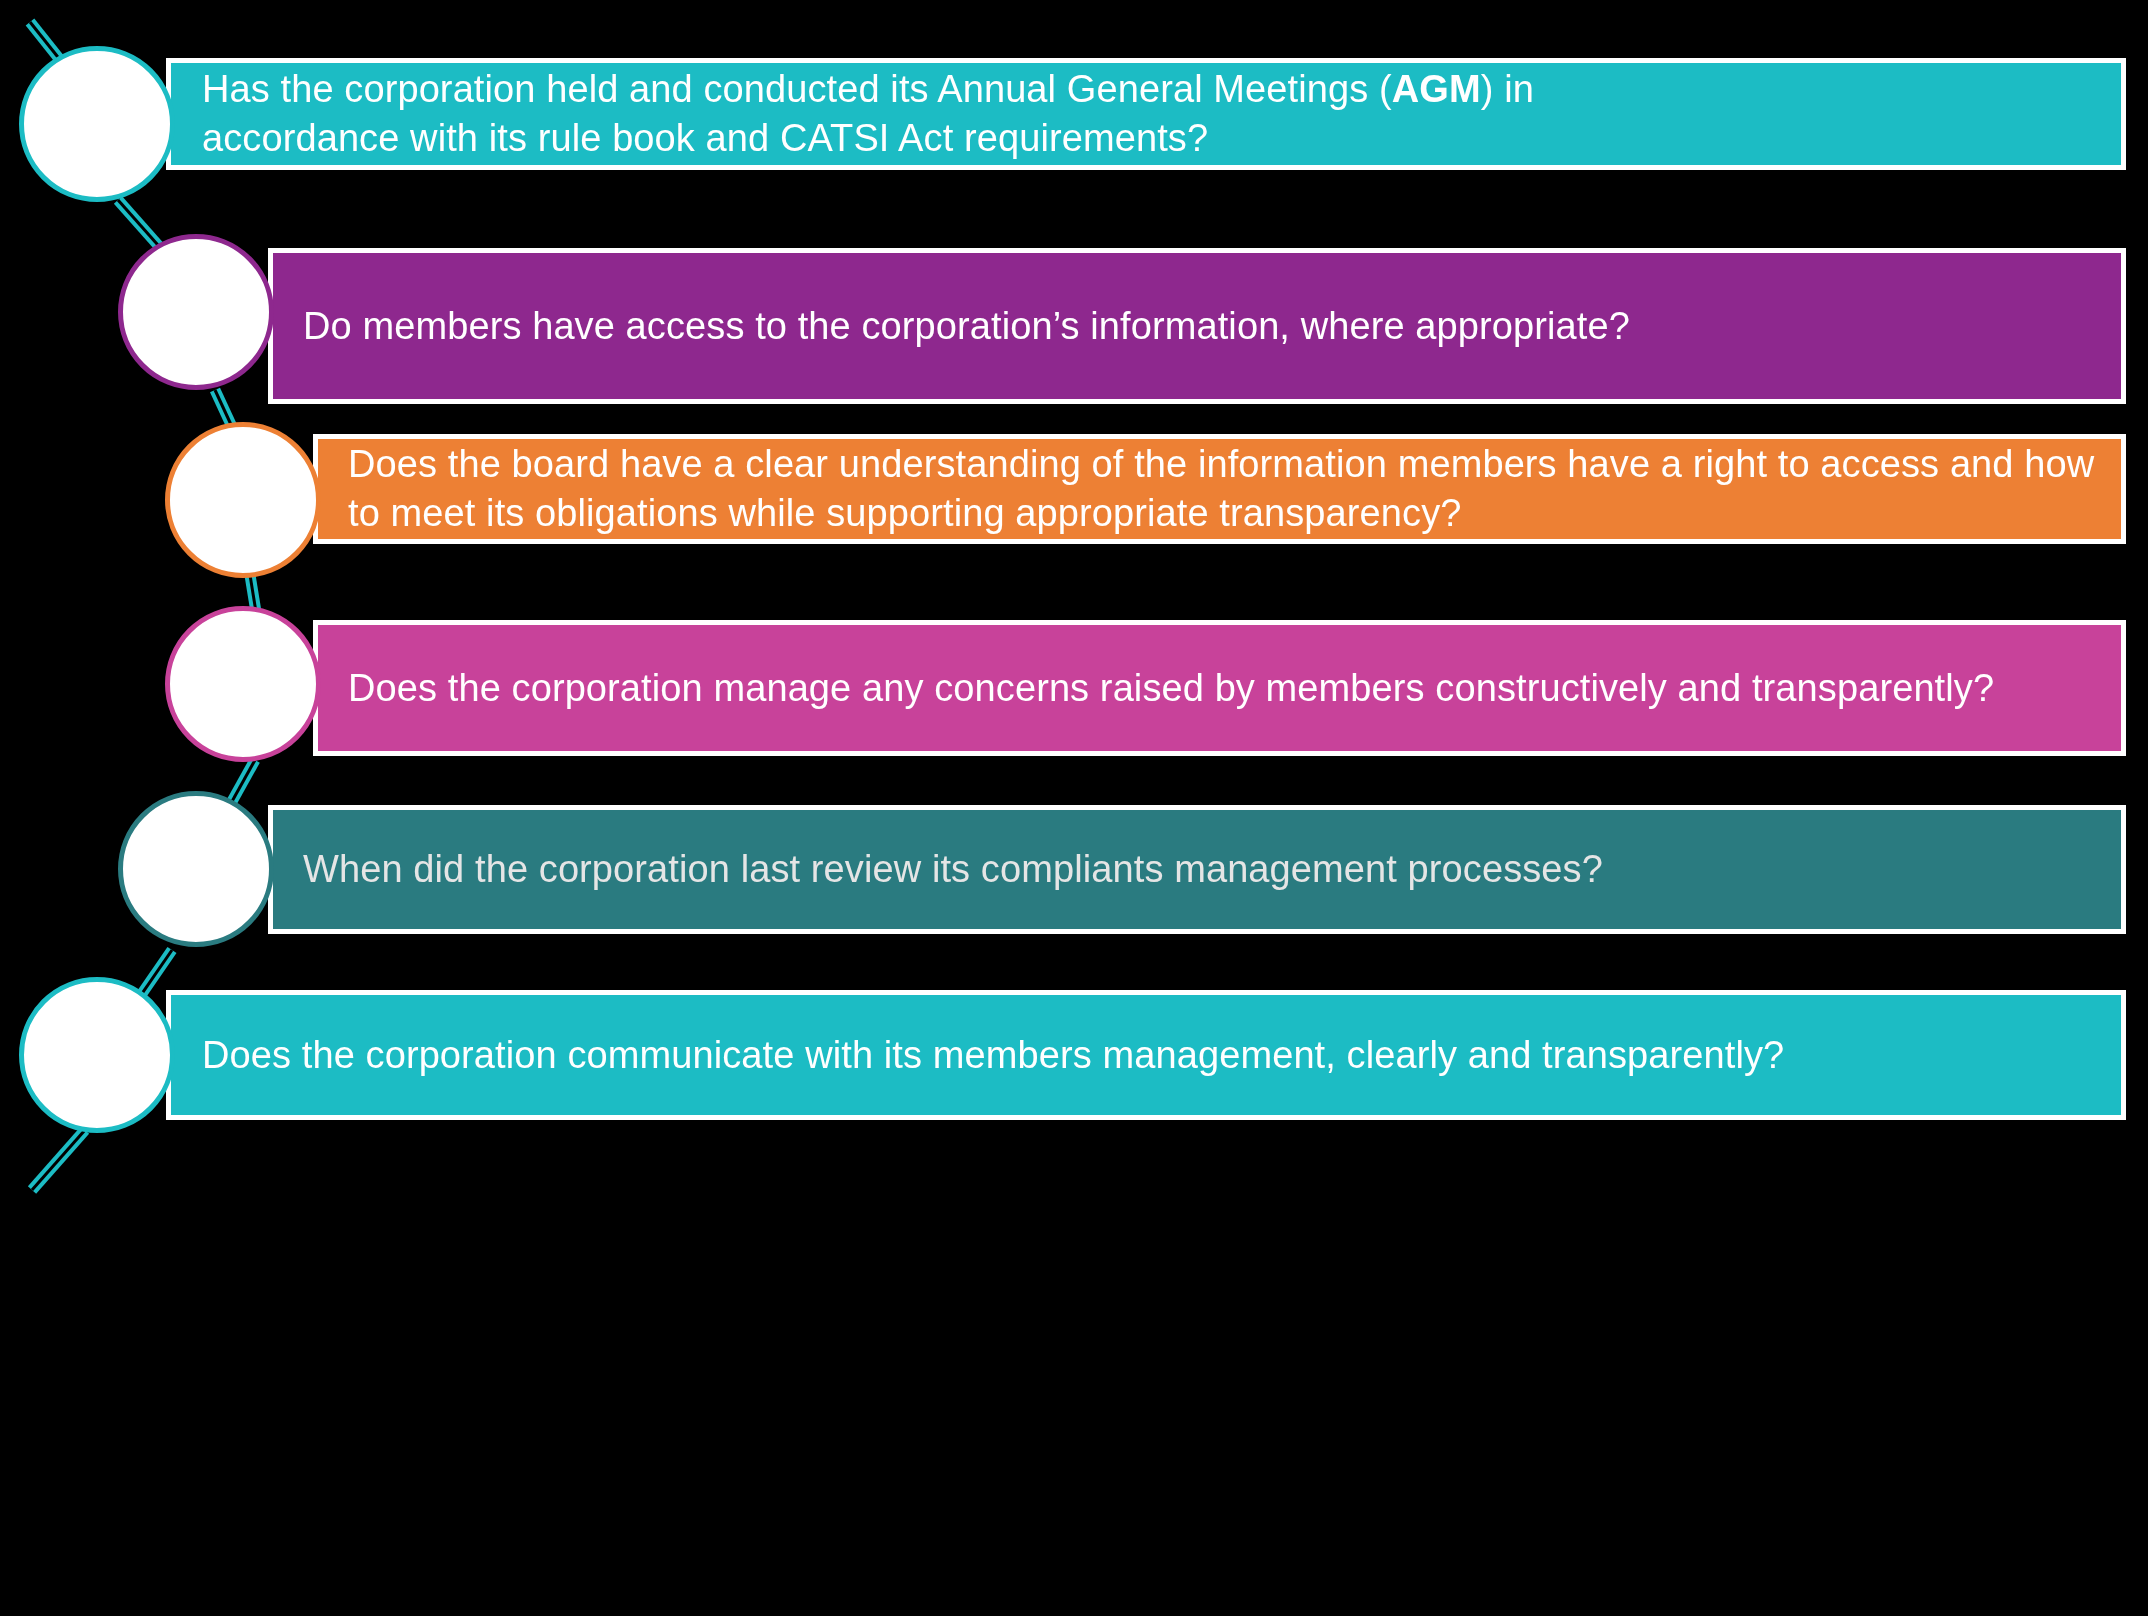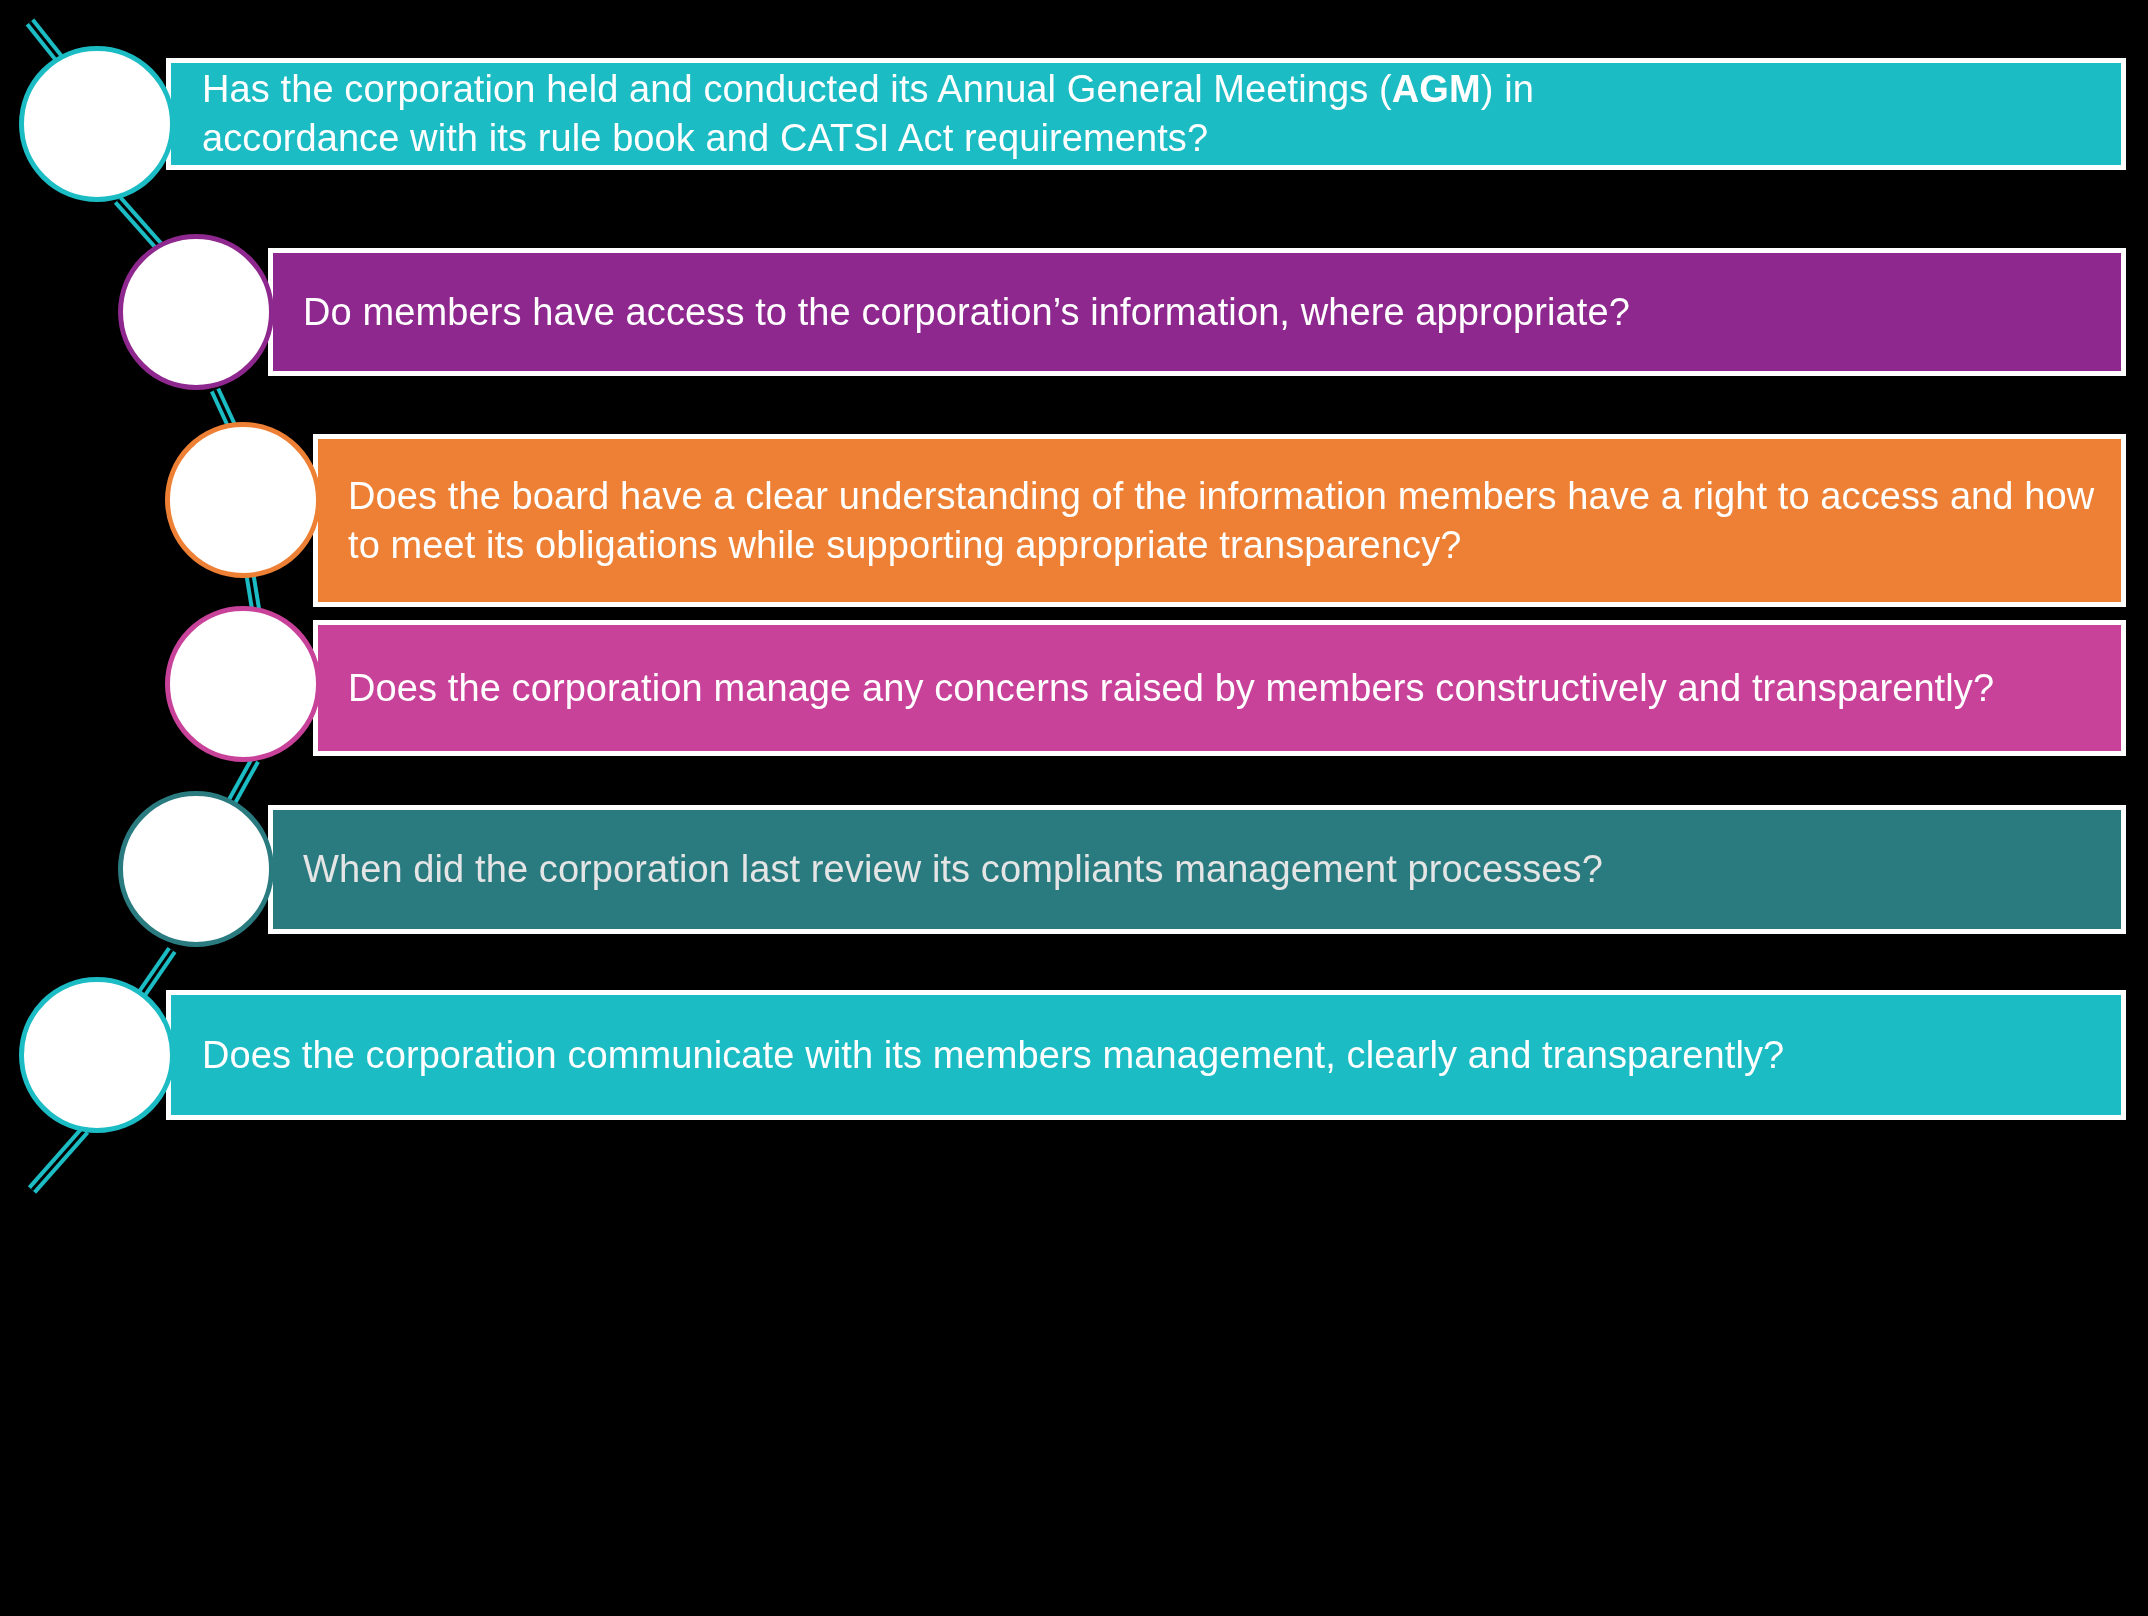--- a/index.html
+++ b/index.html
@@ -92,28 +92,28 @@
 
   <div class="row">
     <div class="bar" style="left: 166px; top: 58px; width: 1960px; height: 112px; background: rgb(28, 188, 196); border-color: rgb(255, 255, 255);">
       <div class="bar-text" style="padding-left: 31px; padding-right: 24px; color: rgb(255, 255, 255);">Has the corporation held and conducted its Annual General Meetings (<b>AGM</b>) in
 accordance with its rule book and CATSI Act requirements?</div>
     </div>
     <div class="node" style="left: 19px; top: 46px; width: 156px; height: 156px; border: 5px solid rgb(28, 188, 196);"></div>
   </div>
 
   <div class="row">
-    <div class="bar" style="left: 268px; top: 248px; width: 1858px; height: 128px; background: rgb(142, 40, 142); border-color: rgb(255, 255, 255);">
+    <div class="bar" style="left: 268px; top: 248px; width: 1858px; height: 156px; background: rgb(142, 40, 142); border-color: rgb(255, 255, 255);">
       <div class="bar-text" style="padding-left: 30px; padding-right: 24px; color: rgb(255, 255, 255);">Do members have access to the corporation’s information, where appropriate?</div>
     </div>
     <div class="node" style="left: 118px; top: 234px; width: 156px; height: 156px; border: 5px solid rgb(142, 40, 142);"></div>
   </div>
 
   <div class="row">
-    <div class="bar" style="left: 313px; top: 434px; width: 1813px; height: 173px; background: rgb(237, 128, 52); border-color: rgb(255, 255, 255);">
+    <div class="bar" style="left: 313px; top: 434px; width: 1813px; height: 110px; background: rgb(237, 128, 52); border-color: rgb(255, 255, 255);">
       <div class="bar-text" style="padding-left: 30px; padding-right: 24px; color: rgb(255, 255, 255);">Does the board have a clear understanding of the information members have a right to access and how to meet its obligations while supporting appropriate transparency?</div>
     </div>
     <div class="node" style="left: 165px; top: 422px; width: 156px; height: 156px; border: 5px solid rgb(237, 128, 52);"></div>
   </div>
 
   <div class="row">
     <div class="bar" style="left: 313px; top: 620px; width: 1813px; height: 136px; background: rgb(200, 66, 154); border-color: rgb(255, 255, 255);">
       <div class="bar-text" style="padding-left: 30px; padding-right: 24px; color: rgb(255, 255, 255);">Does the corporation manage any concerns raised by members constructively and transparently?</div>
     </div>
     <div class="node" style="left: 165px; top: 606px; width: 156px; height: 156px; border: 5px solid rgb(200, 66, 154);"></div>

